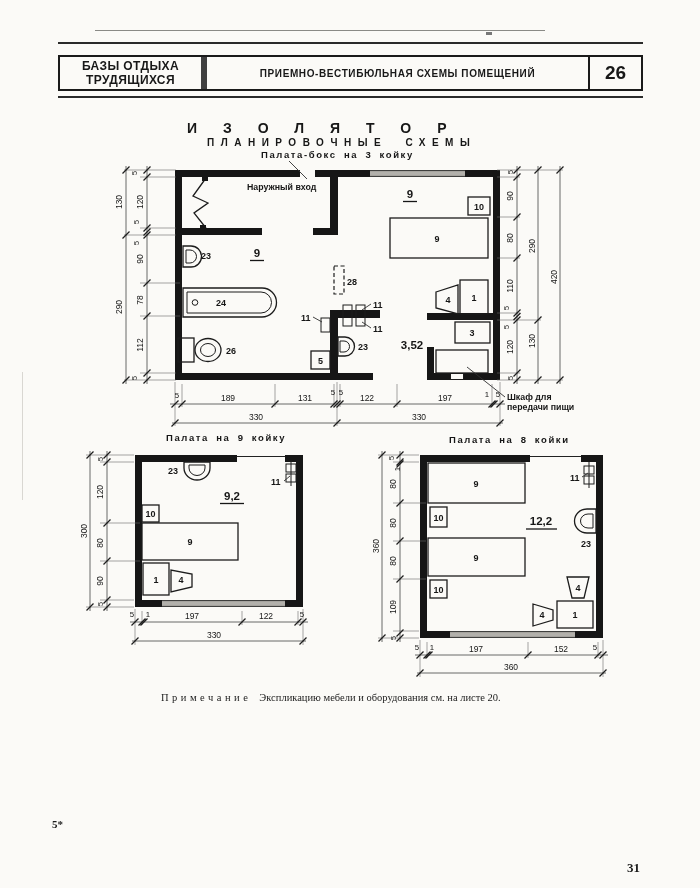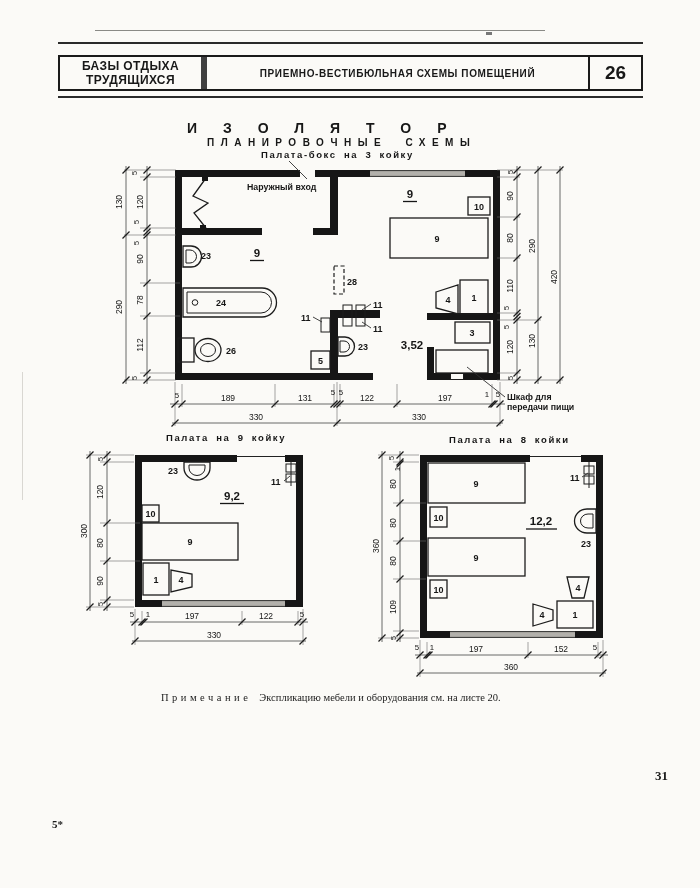--- a/index.html
+++ b/index.html
@@ -13,21 +13,21 @@
   .ttl{position:absolute;white-space:nowrap;color:#171717;font-weight:bold;}
   #t-main{left:187px;top:120px;font-size:14px;letter-spacing:26px;}
   #t-sub{left:207px;top:137px;font-size:10px;letter-spacing:6.5px;word-spacing:9px;}
   #t-p1{left:261px;top:149px;font-size:9.5px;letter-spacing:1.6px;word-spacing:3px;}
   #t-p2{left:166px;top:432px;font-size:9.5px;letter-spacing:1.6px;word-spacing:3px;}
   #t-p3{left:449px;top:434px;font-size:9.5px;letter-spacing:1.6px;word-spacing:3px;}
   #note{position:absolute;left:161px;top:692px;font-family:"Liberation Serif",serif;font-size:10.5px;color:#1c1c1c;white-space:nowrap;}
   #note .nl{letter-spacing:3.5px;margin-right:8px;}
   .pgnum{position:absolute;font-family:"Liberation Serif",serif;font-weight:bold;color:#1b1b1b;}
   #pg-l{left:52px;top:818px;font-size:11px;}
-  #pg-r{left:627px;top:768px;font-size:13px;margin-left:28px;}
+  #pg-r{left:627px;top:860px;font-size:13px;}
   
   svg{position:absolute;left:0;top:0;}
   svg text{font-family:"Liberation Sans",sans-serif;fill:#161616;}
   .w{fill:#161616;}
   .win{fill:#b2b0ab;}
   .fx{fill:none;stroke:#1c1c1c;stroke-width:1.3;}
   .fx2{fill:none;stroke:#1c1c1c;stroke-width:1;}
   .dash{fill:none;stroke:#1c1c1c;stroke-width:1.2;stroke-dasharray:4 2.5;}
   .dim{stroke:#3a3a3a;stroke-width:.75;fill:none;}
   .ext{stroke:#6a6a6a;stroke-width:.6;fill:none;}

